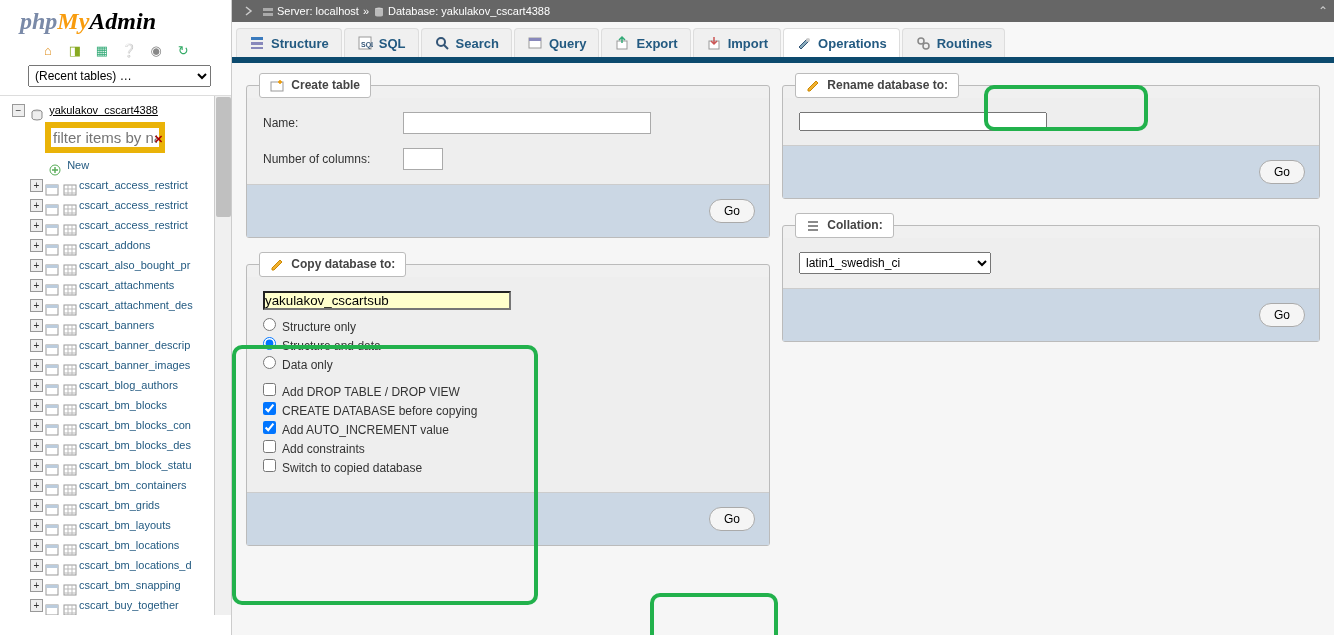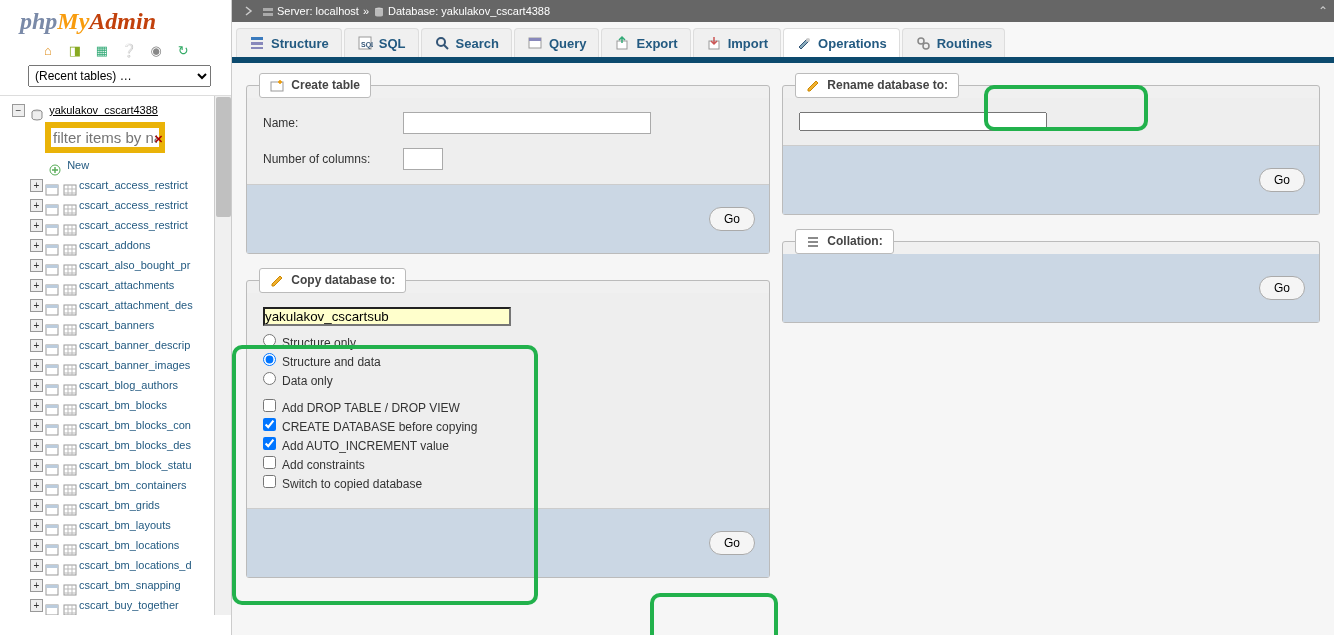--- a/index.html
+++ b/index.html
@@ -3,21 +3,21 @@
 <meta charset="utf-8">
 <style>
 * { box-sizing: border-box; margin: 0; padding: 0; }
 body { font-family: sans-serif; font-size: 11px; color: #333; background: #fff; width: 1334px; height: 635px; overflow: hidden; }
 .layout { display: flex; width: 100%; height: 100%; }
 .sidebar { width: 232px; background: #fff; border-right: 1px solid #ccc; overflow: hidden; position: relative; }
 .logo { padding: 8px 20px 4px; }
 .logo-text { font-family: Georgia, serif; font-size: 24px; font-weight: bold; font-style: italic; }
 .logo-php { color: #7a8aa8; }
 .logo-my { color: #f89c0e; }
-.logo-admin { color: #c2410c; }
+.logo-admin { color: #000000; }
 .home-icons { text-align: center; padding: 4px 0 6px; }
 .home-icons span { display: inline-block; width: 16px; height: 16px; margin: 0 4px; cursor: pointer; font-size: 13px; line-height: 16px; }
 .recent { padding: 0 20px 8px; margin-left: 8px; }
 .recent select { width: 100%; font-size: 12px; padding: 2px; }
 .tree { padding: 0 0 0 8px; border-top: 1px solid #ddd; overflow-y: auto; height: 520px; position: relative; }
 .tree-scrollbar { position: absolute; right: 0; top: 0; width: 17px; height: 100%; background: #f0f0f0; border-left: 1px solid #ccc; }
 .tree-scrollbar-thumb { background: #c0c0c0; width: 15px; margin: 1px; height: 120px; border-radius: 2px; }
 .tree-root { margin: 4px 0 0 4px; }
 .tree-node { white-space: nowrap; line-height: 20px; font-size: 11px; }
 .tree-toggle { display: inline-block; width: 13px; height: 13px; border: 1px solid #999; background: #eee; text-align: center; line-height: 11px; font-size: 10px; margin-right: 2px; cursor: pointer; }
@@ -52,21 +52,21 @@
 
 .content { display: flex; gap: 12px; padding: 10px 14px; flex: 1; overflow: auto; position: relative; }
 .col { flex: 1; display: flex; flex-direction: column; gap: 14px; }
 .col-left { flex: 0 0 524px; }
 .col-right { flex: 1; }
 
 fieldset.panel { border: 1px solid #bbb; border-radius: 3px; padding: 0; background: #f0f0f0; }
 fieldset.panel legend { background: #fff; border: 1px solid #bbb; border-radius: 3px; padding: 4px 10px; margin-left: 12px; font-size: 12px; font-weight: bold; color: #444; }
 fieldset.panel legend .legend-icon { display: inline-block; width: 14px; height: 14px; vertical-align: middle; margin-right: 4px; }
 .panel-body { background: #eee; padding: 14px 16px; border-bottom: 1px solid #ccc; }
-.panel-footer { background: #cbd7e4; padding: 22px 14px; text-align: right; }
+.panel-footer { background: #cbd7e4; padding: 14px 14px; text-align: right; }
 .panel-footer button { background: #f5f5f5; border: 1px solid #aaa; border-radius: 12px; padding: 4px 14px; font-size: 12px; cursor: pointer; }
 
 .form-row { display: flex; align-items: center; margin-bottom: 14px; }
 .form-row label { width: 140px; font-size: 12px; color: #333; }
 .form-row input[type=text] { border: 1px solid #aaa; padding: 3px 5px; font-size: 12px; }
 .name-input { width: 248px; }
 .cols-input { width: 40px; }
 .copy-input { width: 248px; background: #ffffcc; }
 .rename-input { width: 248px; }
 
@@ -453,20 +453,25 @@
           </div>
         </fieldset>
 
         <fieldset class="panel">
           <legend>
             <span class="legend-icon"><svg width="14" height="14">
                   <path d="M2 3h10M2 7h10M2 11h10" stroke="#666" stroke-width="1.5"></path>
                 </svg></span>
             <span>Collation:</span>
           </legend>
+          <div class="panel-body">
+            <select class="collation-select">
+              <option>latin1_swedish_ci</option>
+            </select>
+          </div>
           <div class="panel-footer">
             <button>Go</button>
           </div>
         </fieldset>
       </div>
 
     </div>
   </div>
 </div>
 

